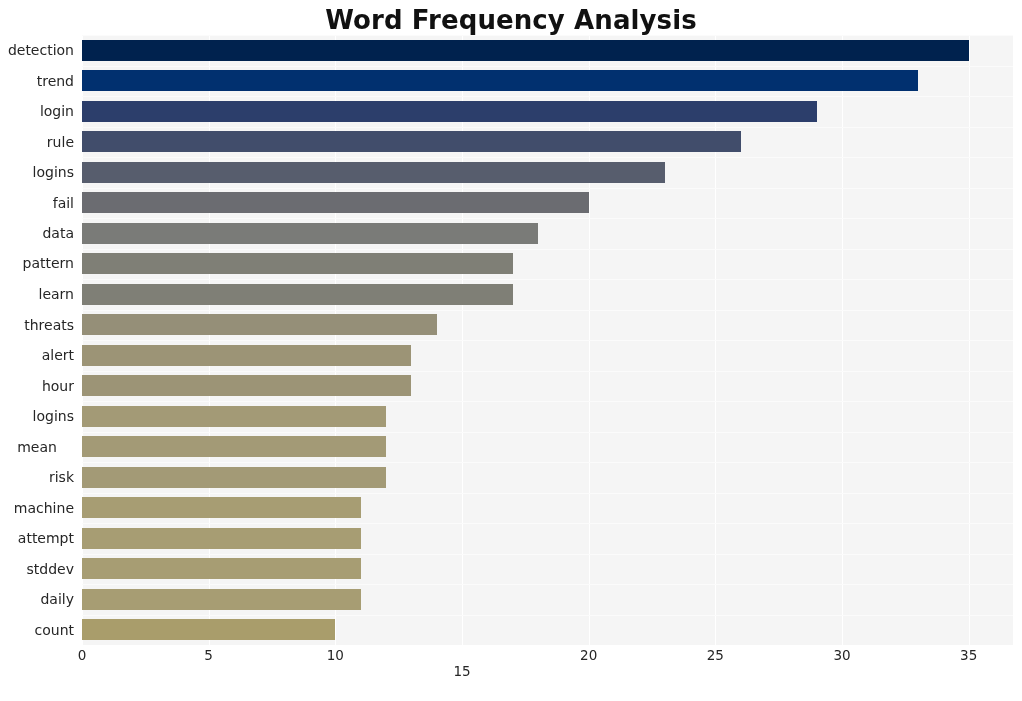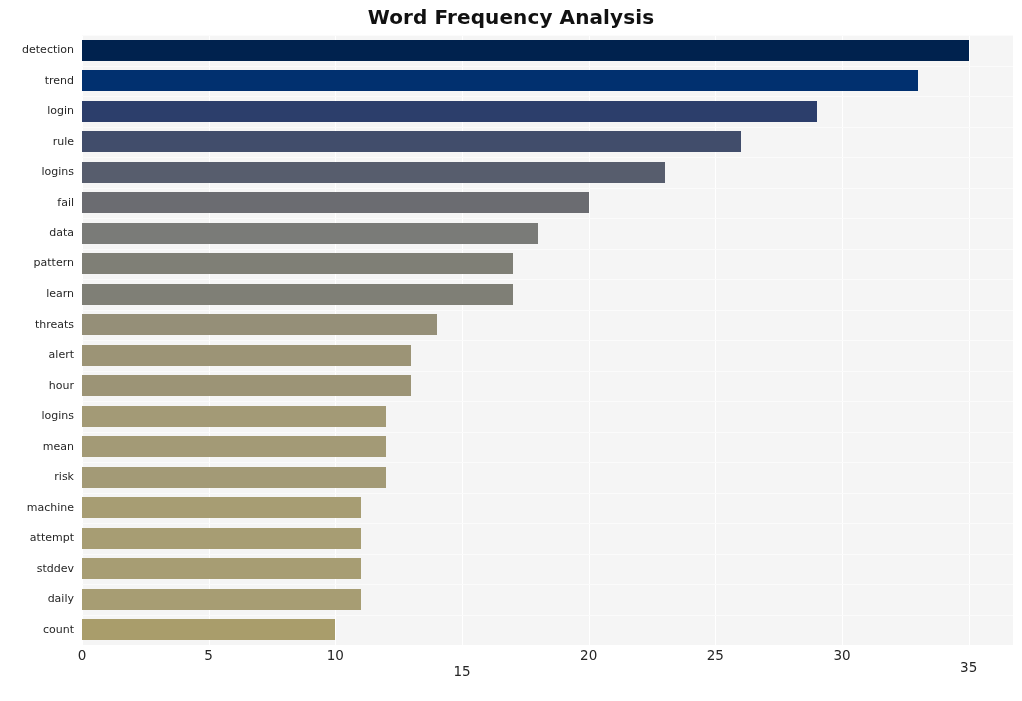--- a/index.html
+++ b/index.html
@@ -21,21 +21,21 @@
     background: #ffffff;
   }
 
   
   #chart-title {
     position: absolute;
     left: 0;
     top: 5px;
     width: 1022px;
     text-align: center;
-    font-size: 20px;
+    font-size: 26px;
     font-weight: bold;
     color: #111111;
     letter-spacing: 0.1px;
   }
 
   
   #plot-area {
     position: absolute;
     left: 82px;
     top: 35px;
@@ -69,21 +69,21 @@
     left: 0;
     height: 21px;
   }
 
   
   .ytick {
     position: absolute;
     right: 8px;
     width: 74px;
     text-align: right;
-    font-size: 11px;
+    font-size: 14px;
     color: #262626;
     line-height: 14px;
   }
   #ytick-layer {
     position: absolute;
     left: 0;
     top: 35px;
     width: 82px;
     height: 610px;
   }
@@ -130,21 +130,21 @@
       <div class="ytick" style="top: 99.75px;">rule</div>
       <div class="ytick" style="top: 130.25px;">logins</div>
       <div class="ytick" style="top: 160.75px;">fail</div>
       <div class="ytick" style="top: 191.25px; padding-left: 44px;">data</div>
       <div class="ytick" style="top: 221px;">pattern</div>
       <div class="ytick" style="top: 252.25px;">learn</div>
       <div class="ytick" style="top: 282.75px;">threats</div>
       <div class="ytick" style="top: 313.25px;">alert</div>
       <div class="ytick" style="top: 343.75px;">hour</div>
       <div class="ytick" style="top: 374.25px;">logins</div>
-      <div class="ytick" style="top: 404.75px;">mean</div>
+      <div class="ytick" style="top: 404.75px; text-align: center;">mean</div>
       <div class="ytick" style="top: 435.25px;">risk</div>
       <div class="ytick" style="top: 465.75px;">machine</div>
       <div class="ytick" style="top: 496.25px;">attempt</div>
       <div class="ytick" style="top: 526.75px;">stddev</div>
       <div class="ytick" style="top: 557.25px;">daily</div>
       <div class="ytick" style="top: 587.75px;">count</div>
     </div>
 
   <div id="plot-area">
     <div id="grid-v-layer">
@@ -204,17 +204,17 @@
   </div>
 
   <div id="xtick-layer">
       <div class="xtick" style="left: 0px;">0</div>
       <div class="xtick" style="left: 126.667px;">5</div>
       <div class="xtick" style="left: 253.333px;">10</div>
       <div class="xtick" style="left: 380px; margin-top: 16px;">15</div>
       <div class="xtick" style="left: 506.667px;">20</div>
       <div class="xtick" style="left: 633.333px;">25</div>
       <div class="xtick" style="left: 760px;">30</div>
-      <div class="xtick" style="left: 886.667px; margin-top: 12px;">35</div>
+      <div class="xtick" style="left: 886.667px;">35</div>
     </div>
 
 
 </div>
 
 </body></html>

